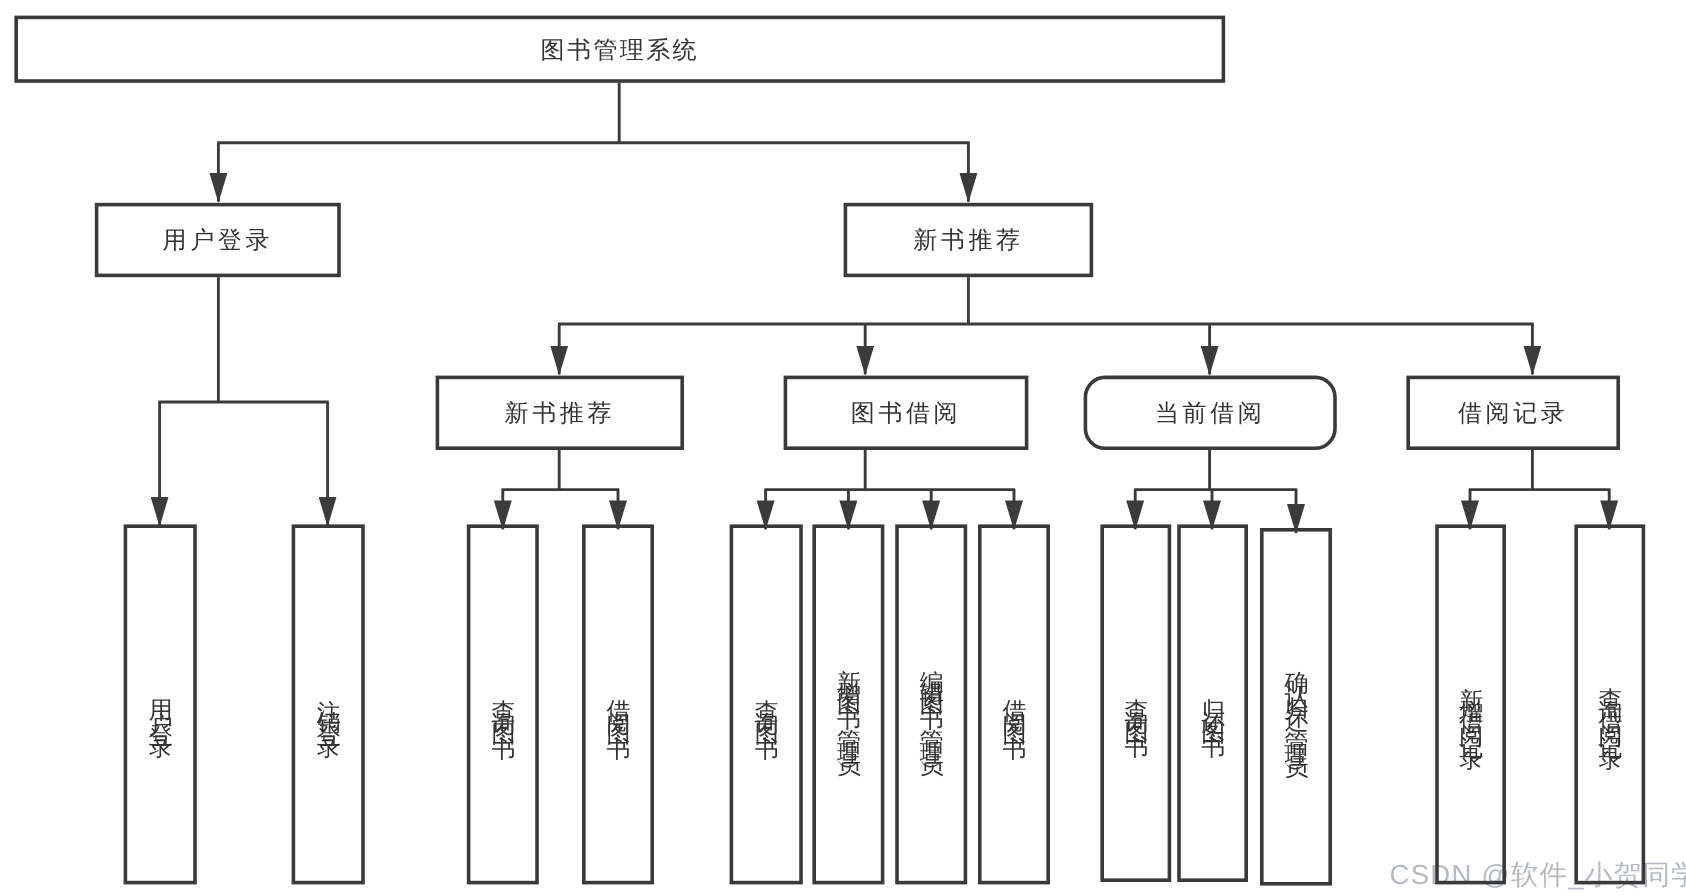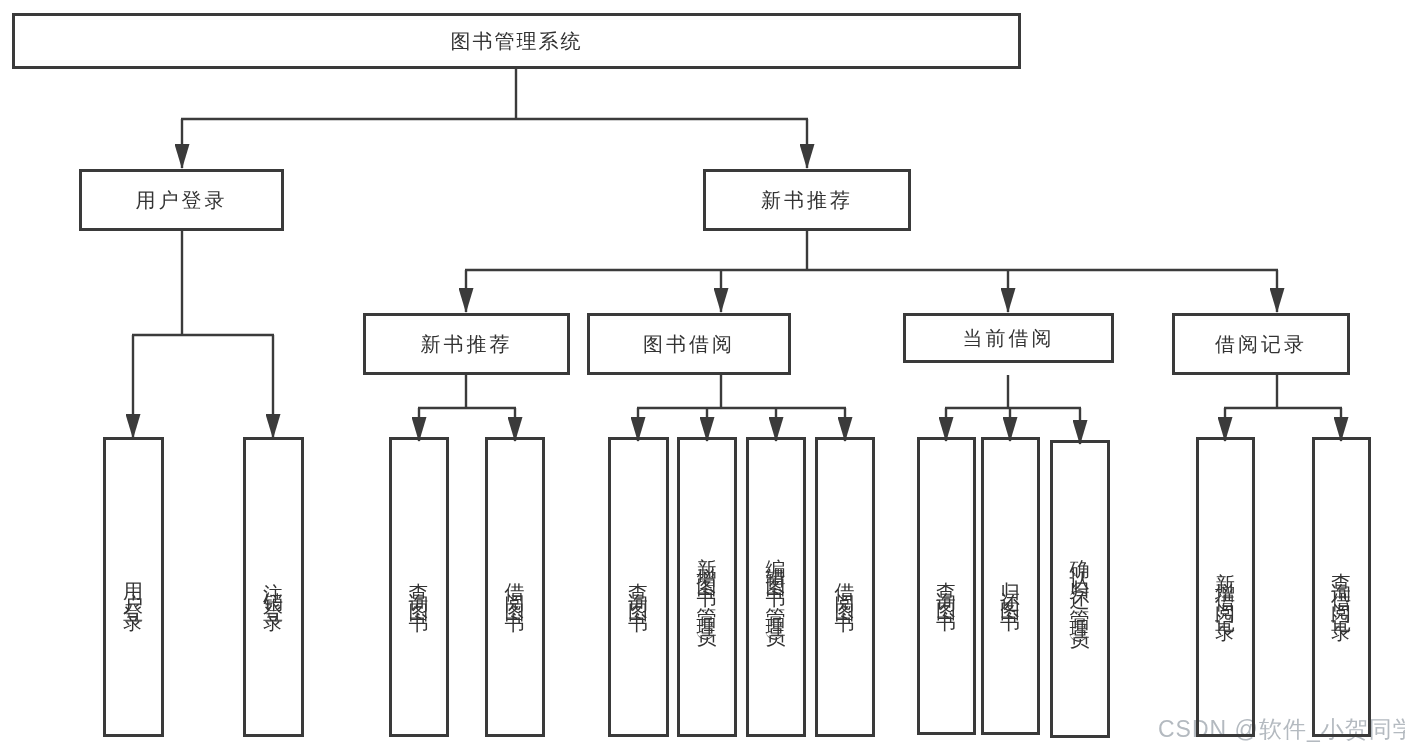--- a/index.html
+++ b/index.html
@@ -64,22 +64,22 @@
     letter-spacing: 1px;
     color: #b4bac0;
     z-index: 0;
     white-space: nowrap;
   }
   
   #n-root          { left:12px;   top:13px;  width:1009px; height:56px; }
   #n-user-login    { left:79px;   top:169px; width:205px;  height:62px; }
   #n-book-mgmt     { left:703px;  top:169px; width:208px;  height:62px; }
   #n-new-book-rec  { left:363px;  top:313px; width:207px;  height:62px; }
-  #n-book-borrow   { left:587px;  top:313px; width:204px;  height:62px; }
-  #n-current-borrow{ left:903px;  top:313px; width:211px;  height:50px; }
+  #n-book-borrow   { left:653px;  top:313px; width:204px;  height:62px; }
+  #n-current-borrow{ left:903px;  top:313px; width:211px;  height:62px;border-radius:18px; }
   #n-borrow-record { left:1172px; top:313px; width:178px;  height:62px; }
   #n-login-leaf    { left:103px;  top:437px; width:61px; height:300px; }
   #n-logout-leaf   { left:243px;  top:437px; width:61px; height:300px; }
   #n-rec-query     { left:389px;  top:437px; width:60px; height:300px; }
   #n-rec-borrow    { left:485px;  top:437px; width:60px; height:300px; }
   #n-bb-query      { left:608px;  top:437px; width:61px; height:300px; }
   #n-bb-add        { left:677px;  top:437px; width:60px; height:300px; }
   #n-bb-edit       { left:746px;  top:437px; width:60px; height:300px; }
   #n-bb-borrow     { left:815px;  top:437px; width:60px; height:300px; }
   #n-cb-query      { left:917px;  top:437px; width:59px; height:298px; }

